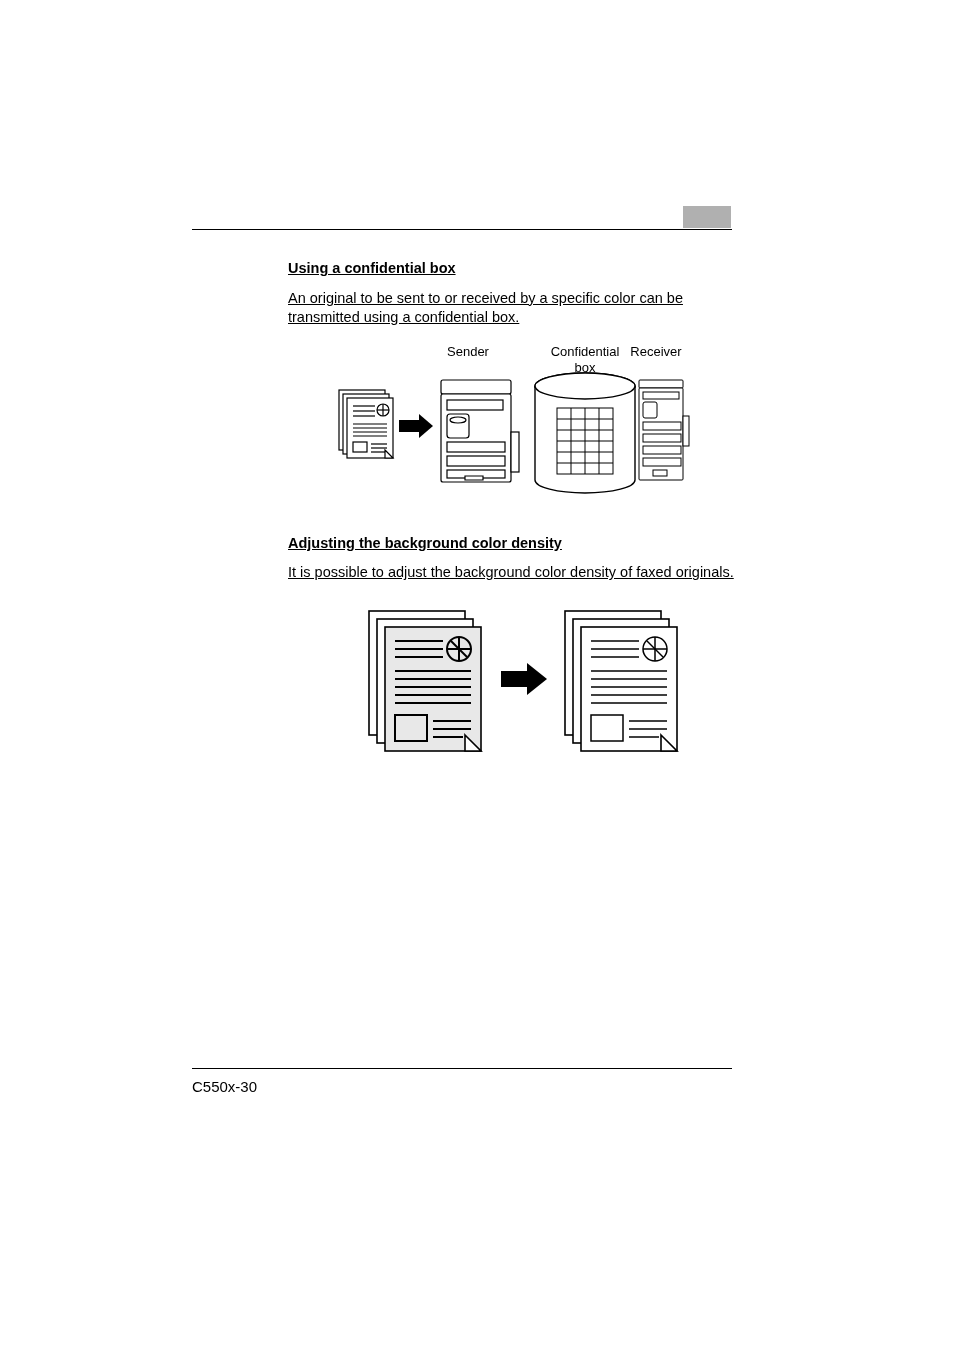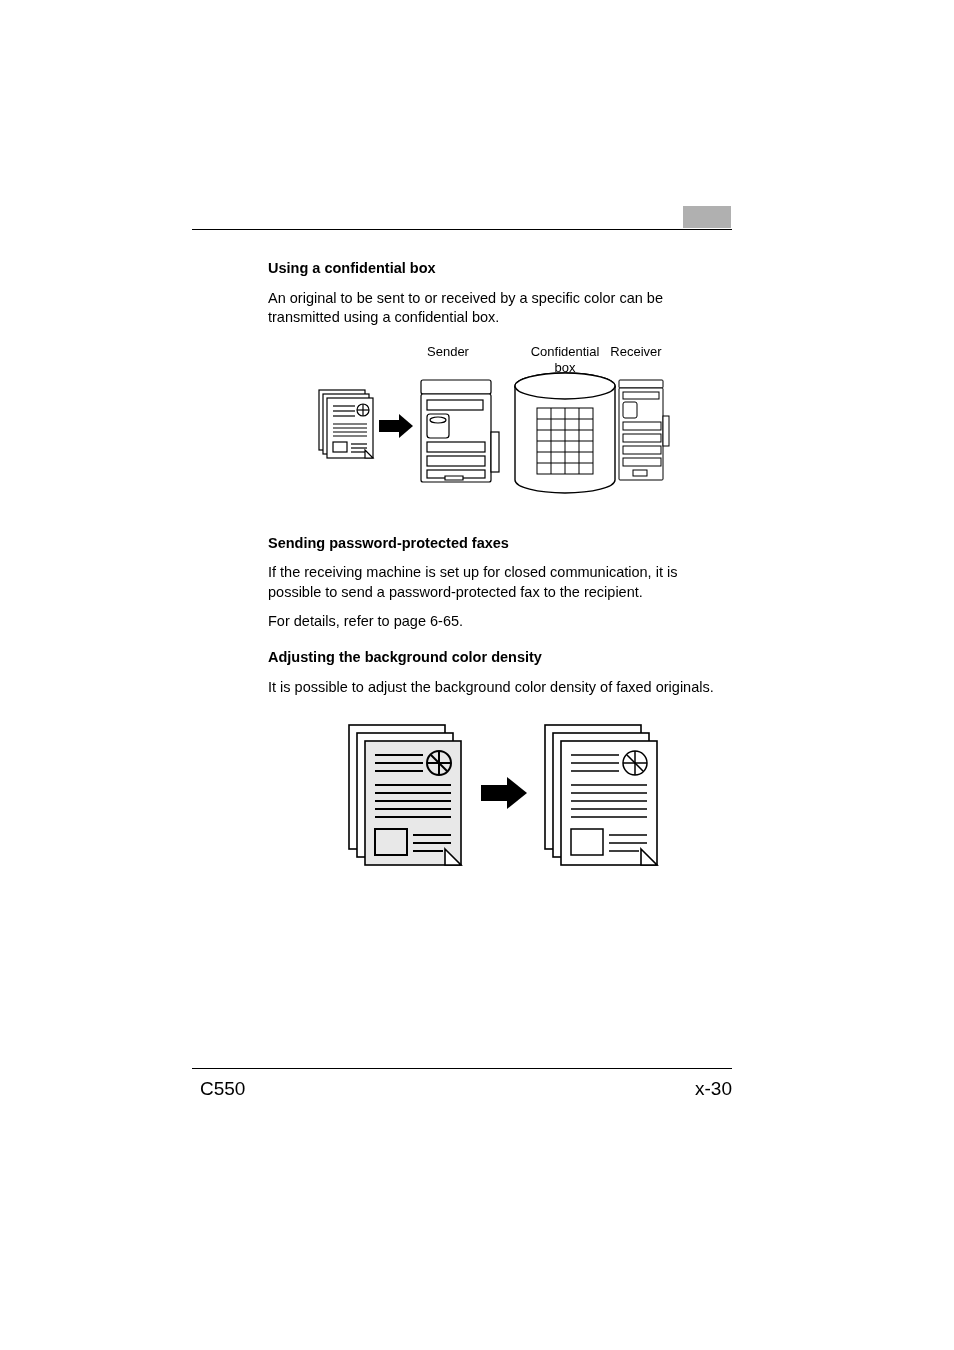--- a/index.html
+++ b/index.html
@@ -26,25 +26,26 @@
     .header-rule {
       position: absolute;
       top: 229px;
       left: 192px;
       right: 222px;
       height: 1px;
       background: #000;
     }
     .content {
       position: absolute;
-      left: 268px;
+      left: 288px;
       top: 259px;
       width: 450px;
       font-size: 14.5px;
       line-height: 1.35;
+      text-decoration: underline;
     }
     .h3 {
       font-weight: bold;
       margin-bottom: 10px;
       font-size: 14.5px;
     }
     .para {
       margin-bottom: 10px;
     }
     .block { margin-bottom: 16px; }
@@ -60,23 +61,21 @@
       top: 1068px;
       height: 1px;
       background: #000;
     }
     .footer {
       position: absolute;
       left: 192px;
       right: 222px;
       top: 1078px;
       display: flex;
-      justify-content: space-between;
-      font-size: 19px;
-      margin-left: 8px;
+      font-size: 15px;
     }
   </style>
 </head>
 <body>
 
 <div class="page">
   <div class="header-bar"></div>
   <div class="header-rule"></div>
 
   <div class="content">
@@ -161,25 +160,20 @@
             <rect x="310" y="92" width="38" height="8"></rect>
             <rect x="310" y="104" width="38" height="8"></rect>
             <rect x="310" y="116" width="38" height="8"></rect>
             <rect x="350" y="74" width="6" height="30"></rect>
             <rect x="320" y="128" width="14" height="6"></rect>
           </g>
         </svg>
       </div>
     </div>
 
-    <div class="block">
-      <div class="h3">Sending password-protected faxes</div>
-      <div class="para">If the receiving machine is set up for closed communication, it is possible to send a password-protected fax to the recipient.</div>
-      <div class="para">For details, refer to page 6-65.</div>
-    </div>
 
     <div class="block">
       <div class="h3">Adjusting the background color density</div>
       <div class="para">It is possible to adjust the background color density of faxed originals.</div>
 
       <div class="figure-area">
         <svg class="fig-svg" width="360" height="160" viewBox="0 0 360 160">
 
           <g stroke="#000" stroke-width="1.6">
             <rect x="36" y="14" width="96" height="124" fill="#fff"></rect>

